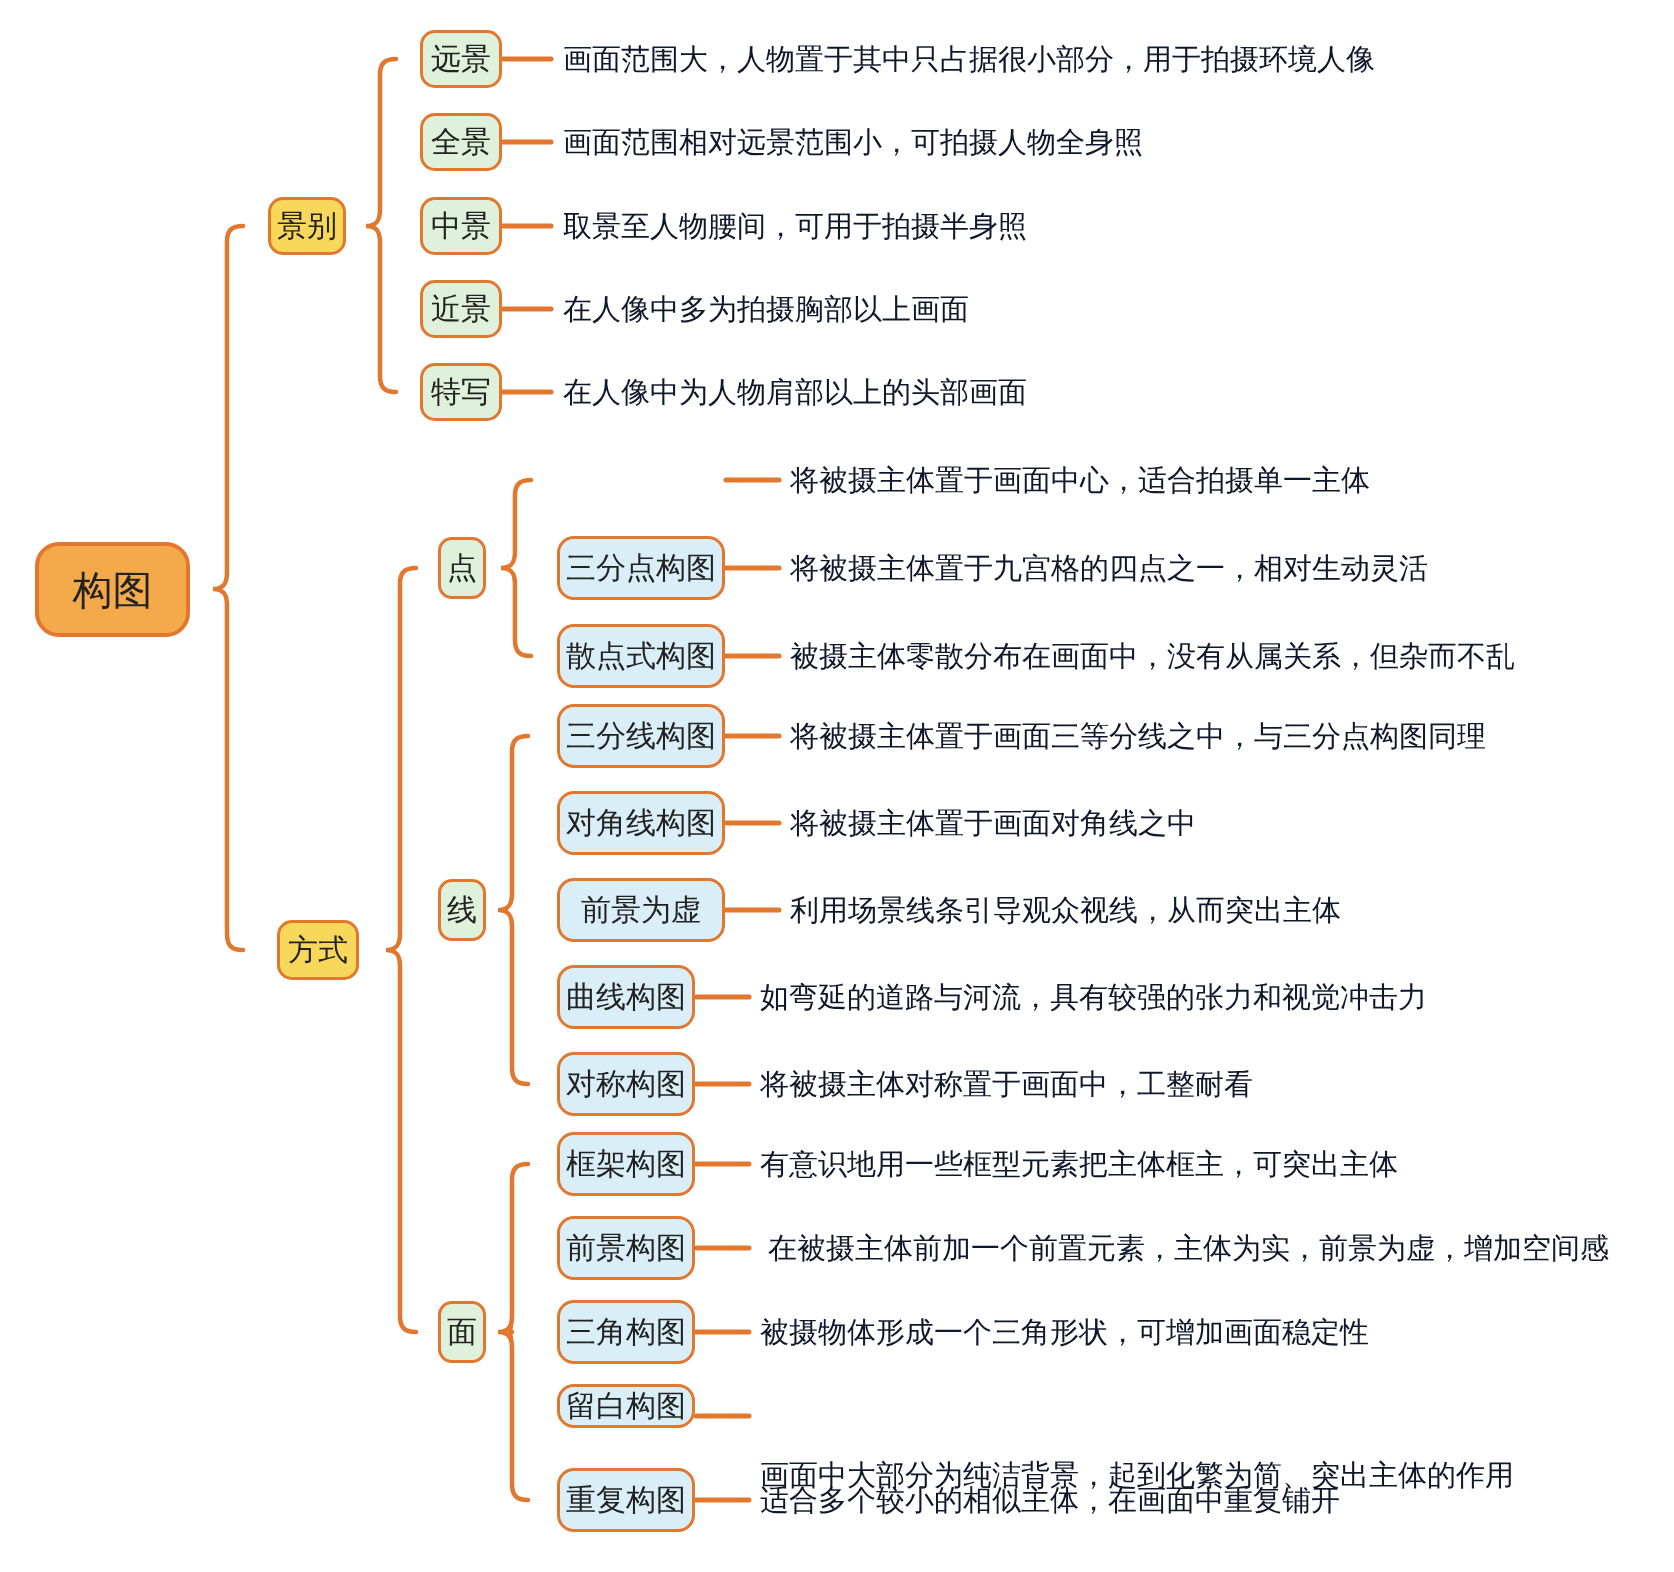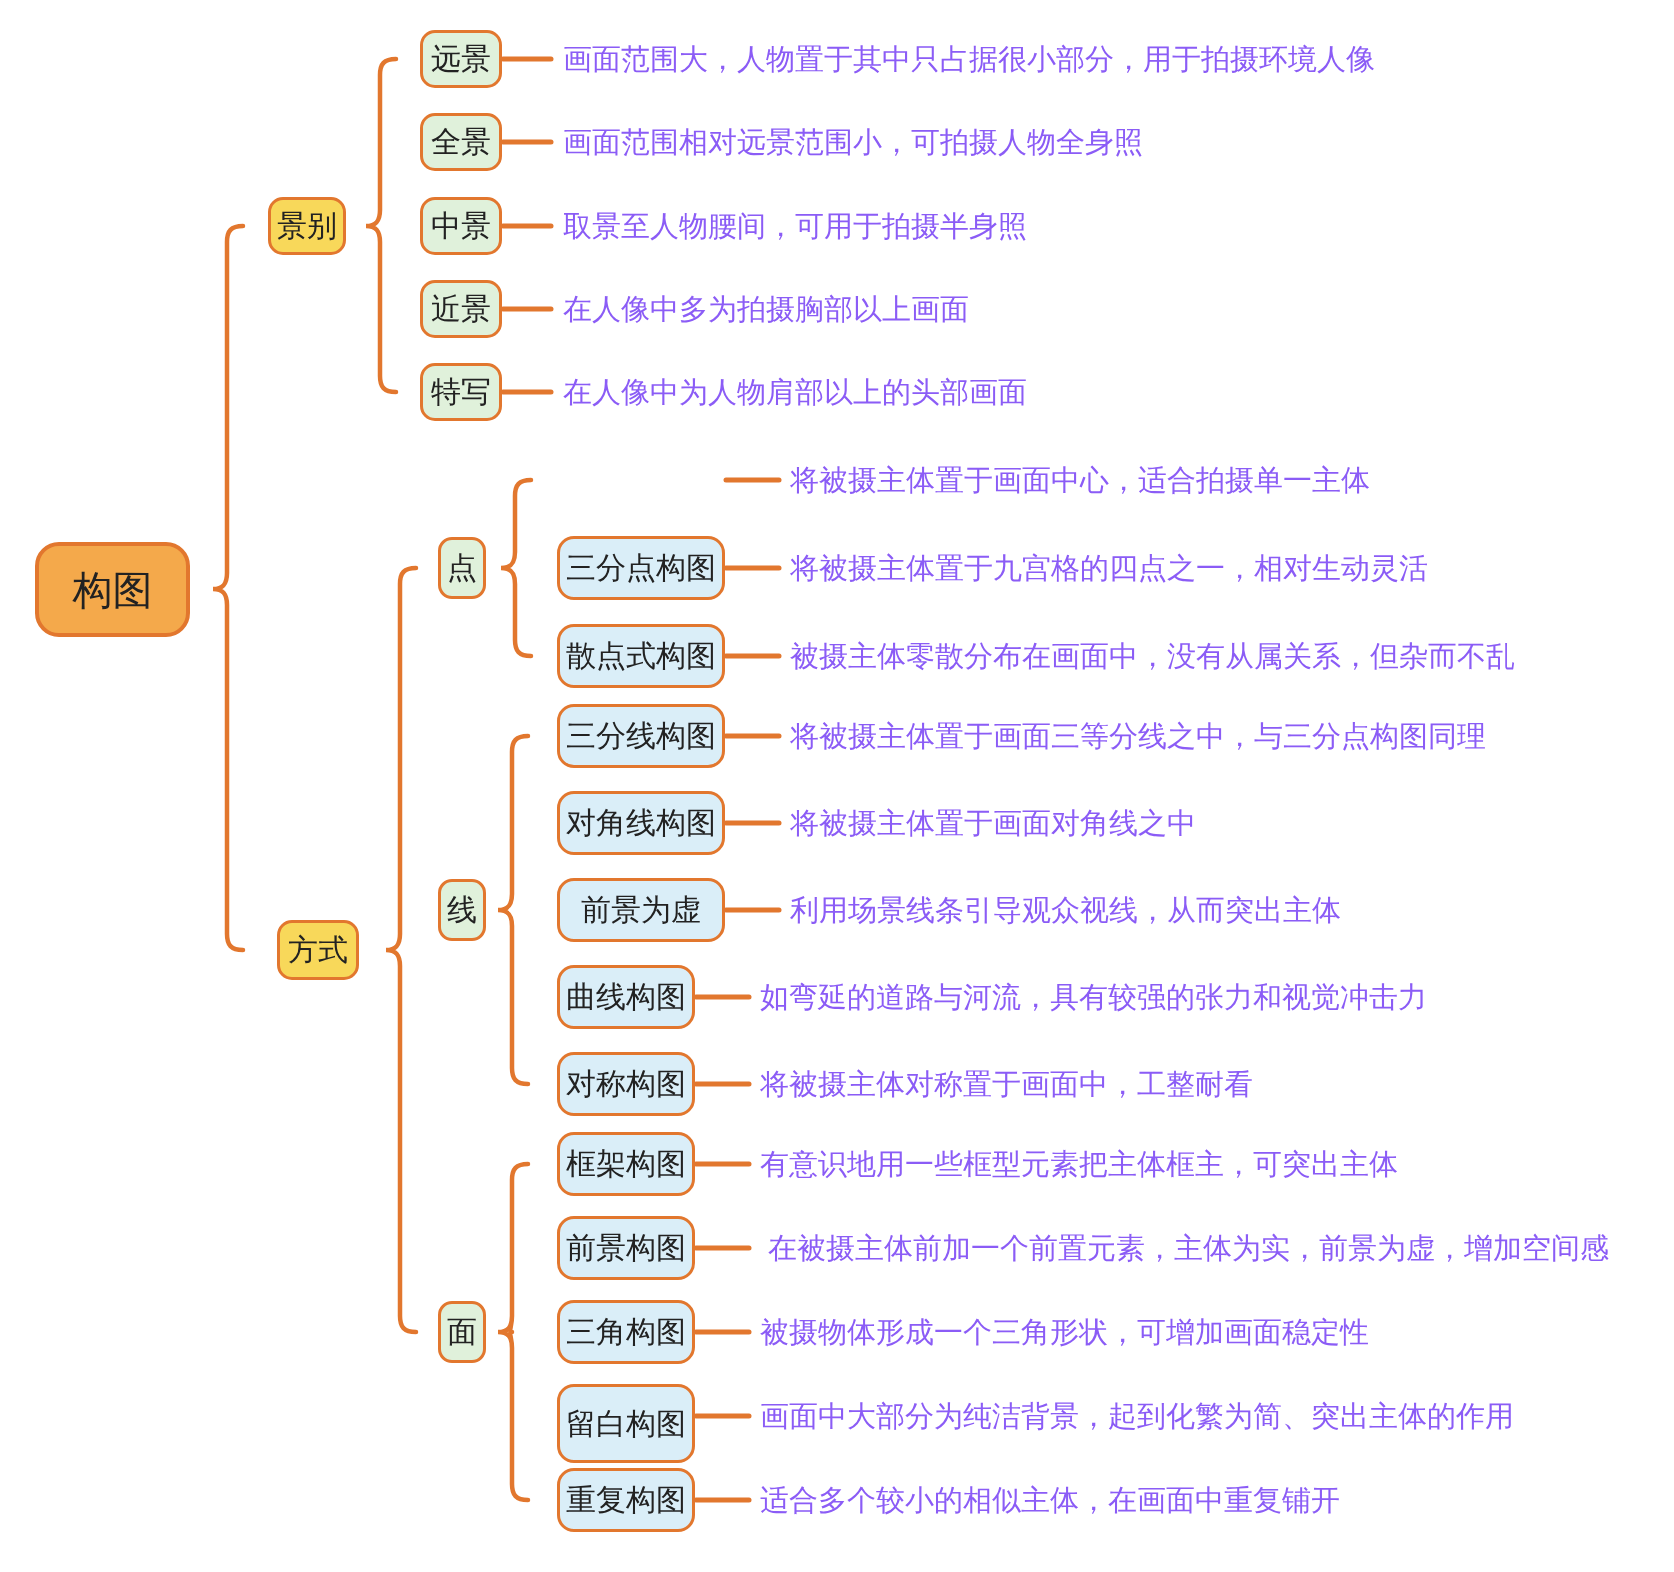--- a/index.html
+++ b/index.html
@@ -20,21 +20,21 @@
     box-sizing:border-box;border:3px solid var(--line);color:#222222;
     white-space:nowrap;line-height:1;
   }
   .root{background:var(--rootFill);border-width:4px;border-radius:24px;font-size:40px;font-weight:400;}
   .cat{background:var(--catFill);border-radius:15px;font-size:30px;}
   .scene{background:var(--sceneFill);border-radius:15px;font-size:30px;}
   .group{background:var(--sceneFill);border-radius:14px;font-size:30px;}
   .leaf{background:var(--leafFill);border-radius:17px;font-size:30px;}
   .desc{
     position:absolute;height:34px;display:flex;align-items:center;
-    font-size:29px;color:#8b5cf6;white-space:nowrap;line-height:1;
+    font-size:29px;color:#0f172a;white-space:nowrap;line-height:1;
   }
 </style>
 </head>
 <body>
 
 <div class="canvas">
 
   <svg class="connector-svg" viewBox="0 0 1674 1572" fill="none">
     <g stroke-width="4.5" stroke-linecap="round" fill="none" stroke="#E2772E">
 
@@ -128,19 +128,19 @@
 
   <div class="node leaf" style="left:557px;top:1132px;width:138px;height:64px">框架构图</div>
   <div class="desc" style="left:760px;top:1147px">有意识地用一些框型元素把主体框主，可突出主体</div>
 
   <div class="node leaf" style="left:557px;top:1216px;width:138px;height:64px">前景构图</div>
   <div class="desc" style="left:768px;top:1231px">在被摄主体前加一个前置元素，主体为实，前景为虚，增加空间感</div>
 
   <div class="node leaf" style="left:557px;top:1300px;width:138px;height:64px">三角构图</div>
   <div class="desc" style="left:760px;top:1315px">被摄物体形成一个三角形状，可增加画面稳定性</div>
 
-  <div class="node leaf" style="left:557px;top:1384px;width:138px;height:79px">留白构图</div>
-  <div class="desc" style="left:760px;top:1399px">画面中大部分为纯洁背景，起到化繁为简、突出主体的作用</div>
+  <div class="node leaf" style="left:557px;top:1384px;width:138px;height:44px">留白构图</div>
+  <div class="desc" style="left:760px;top:1458px">画面中大部分为纯洁背景，起到化繁为简、突出主体的作用</div>
 
   <div class="node leaf" style="left:557px;top:1468px;width:138px;height:64px">重复构图</div>
   <div class="desc" style="left:760px;top:1483px">适合多个较小的相似主体，在画面中重复铺开</div>
 
 </div>
 
 </body></html>

